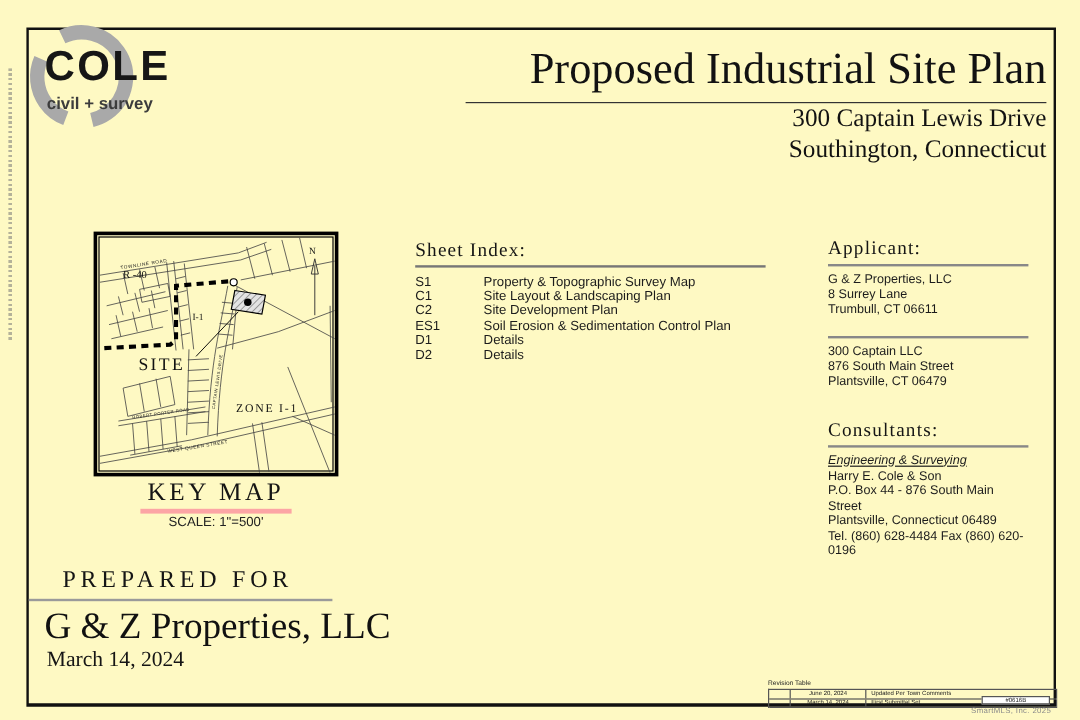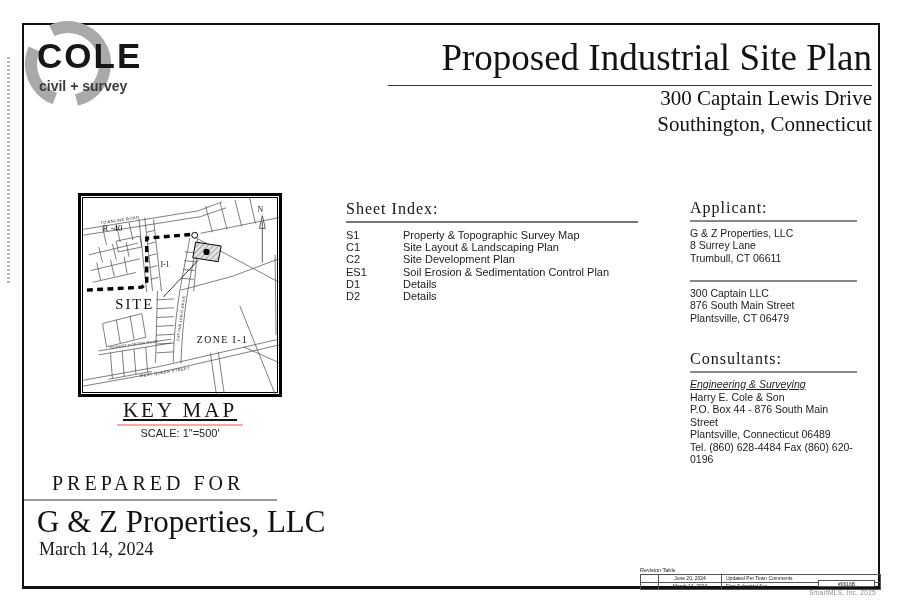--- a/index.html
+++ b/index.html
@@ -1,16 +1,16 @@
 <!DOCTYPE html>
 <html><head>
 <meta charset="utf-8">
 <style>
   html,body{margin:0;padding:0;background:#e8e8e8;}
-  .sheet{position:relative;width:900px;height:600px;background:#ffffff;overflow:hidden;
+  .sheet{position:relative;width:900px;height:600px;background:#fef9c3;overflow:hidden;
          font-family:"Liberation Sans","DejaVu Sans",sans-serif;color:#1a1a1a;}
   .frame{position:absolute;left:22px;top:23px;width:854px;height:561px;
          border:2px solid #111;border-bottom-width:3px;}
   .microtext{position:absolute;left:7px;top:57px;width:3px;height:228px;opacity:.55;
          background:repeating-linear-gradient(180deg,#777 0 2px,transparent 2px 4px);}
   
   .logo{position:absolute;left:22px;top:18px;width:170px;height:100px;}
   .logo svg{position:absolute;left:0;top:0;}
   .logo .word{position:absolute;left:15px;top:18px;font-weight:bold;font-size:35px;
          letter-spacing:2px;color:#161616;}
@@ -20,21 +20,21 @@
          font-family:"Liberation Serif","DejaVu Serif",serif;font-size:37px;color:#121212;
          border-bottom:1.5px solid #333;padding-bottom:6px;}
   .addr{position:absolute;left:560px;width:312px;text-align:right;
         font-family:"Liberation Serif","DejaVu Serif",serif;font-size:21px;color:#121212;}
   .addr1{top:86px;} .addr2{top:112px;}
   
   .keymap{position:absolute;left:78px;top:193px;width:204px;height:204px;border:3px solid #000;box-sizing:border-box;}
   .keymap-inner{position:absolute;inset:1px;border:1px solid #000;}
   .km-caption{position:absolute;left:78px;top:398px;width:204px;text-align:center;}
   .km-caption .t{display:inline-block;font-family:"Liberation Serif","DejaVu Serif",serif;
-        font-size:21px;letter-spacing:3px;color:#151515;border-bottom:2px solid #fca5a5;padding:0 6px 1px 6px;text-decoration:underline;}
+        font-size:21px;letter-spacing:3px;color:#151515;border-bottom:4px solid #fca5a5;padding:0 6px 1px 6px;}
   .km-caption .s{font-size:11px;color:#222;margin-top:1px;}
   
   .si-head,.col-head{font-family:"Liberation Serif","DejaVu Serif",serif;font-size:16px;
         letter-spacing:1px;color:#151515;}
   .si{position:absolute;left:346px;top:200px;width:292px;}
   .si .rule{height:2px;background:#777;margin-top:3px;margin-bottom:6px;}
   .si-row{display:flex;font-size:11px;line-height:12.2px;color:#1c1c1c;}
   .si-row .code{width:57px;}
   
   .rc{position:absolute;left:690px;width:167px;}

